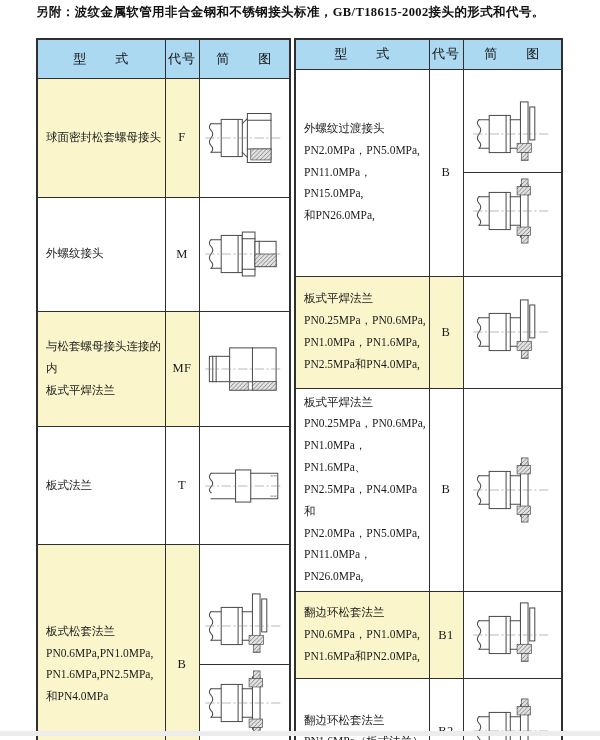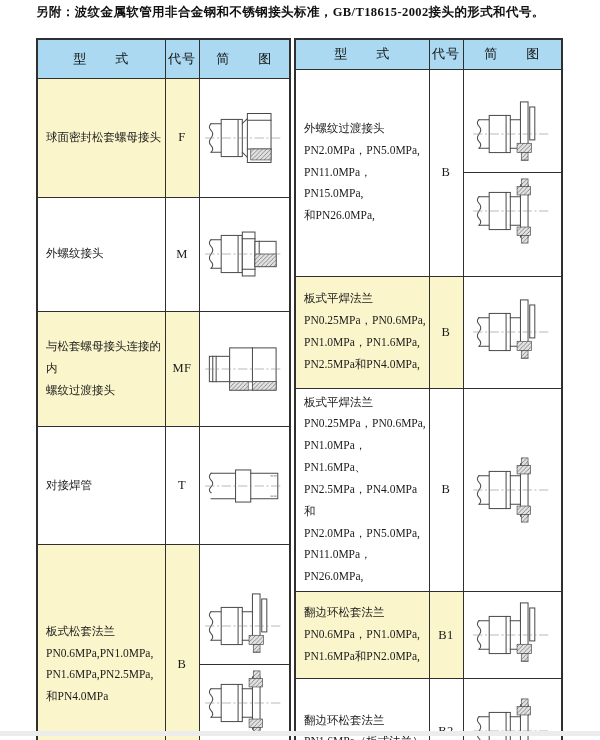--- a/index.html
+++ b/index.html
@@ -111,21 +111,21 @@
                   <path d="M68 30 v30"></path>
                   <rect x="63" y="45" width="25" height="15" fill="url(#hx0)" stroke-width="0.8"></rect>
                 </g>
                 <line x1="4" y1="45" x2="96" y2="45" stroke="#888" stroke-width="0.7" stroke-dasharray="11 3 2.5 3"></line>
               </svg>
             </div>
           </td>
     </tr>
     <tr style="height:87px" data-hl="true">
       <td class="type">与松套螺母接头连接的内
-螺纹过渡接头</td>
+板式平焊法兰</td>
       <td class="code">MF</td>
       <td class="diag">
             <div class="d">
               <svg viewBox="0 0 100 90" width="86" height="76" preserveAspectRatio="xMidYMid meet">
                 <defs>
                   <pattern id="hx3" width="5" height="5" patternUnits="userSpaceOnUse">
                     <rect width="5" height="5" fill="#e2e2e2"></rect>
                     <path d="M0 5 L5 0" stroke="#6e6e6e" stroke-width="0.9"></path>
                   </pattern>
                 </defs>
@@ -136,21 +136,21 @@
                   <path d="M33 60 h55 M60 20 v50"></path>
                   <rect x="33" y="60" width="22" height="10" fill="url(#hx3)" stroke-width="0.8"></rect>
                   <rect x="60" y="60" width="28" height="10" fill="url(#hx3)" stroke-width="0.8"></rect>
                 </g>
                 <line x1="4" y1="45" x2="96" y2="45" stroke="#888" stroke-width="0.7" stroke-dasharray="11 3 2.5 3"></line>
               </svg>
             </div>
           </td>
     </tr>
     <tr style="height:90px" data-hl="false">
-      <td class="type">对接焊管</td>
+      <td class="type">板式法兰</td>
       <td class="code">T</td>
       <td class="diag">
             <div class="d">
               <svg viewBox="0 0 100 90" width="86" height="76" preserveAspectRatio="xMidYMid meet">
                 <defs>
                   <pattern id="hx4" width="5" height="5" patternUnits="userSpaceOnUse">
                     <rect width="5" height="5" fill="#e2e2e2"></rect>
                     <path d="M0 5 L5 0" stroke="#6e6e6e" stroke-width="0.9"></path>
                   </pattern>
                 </defs>

